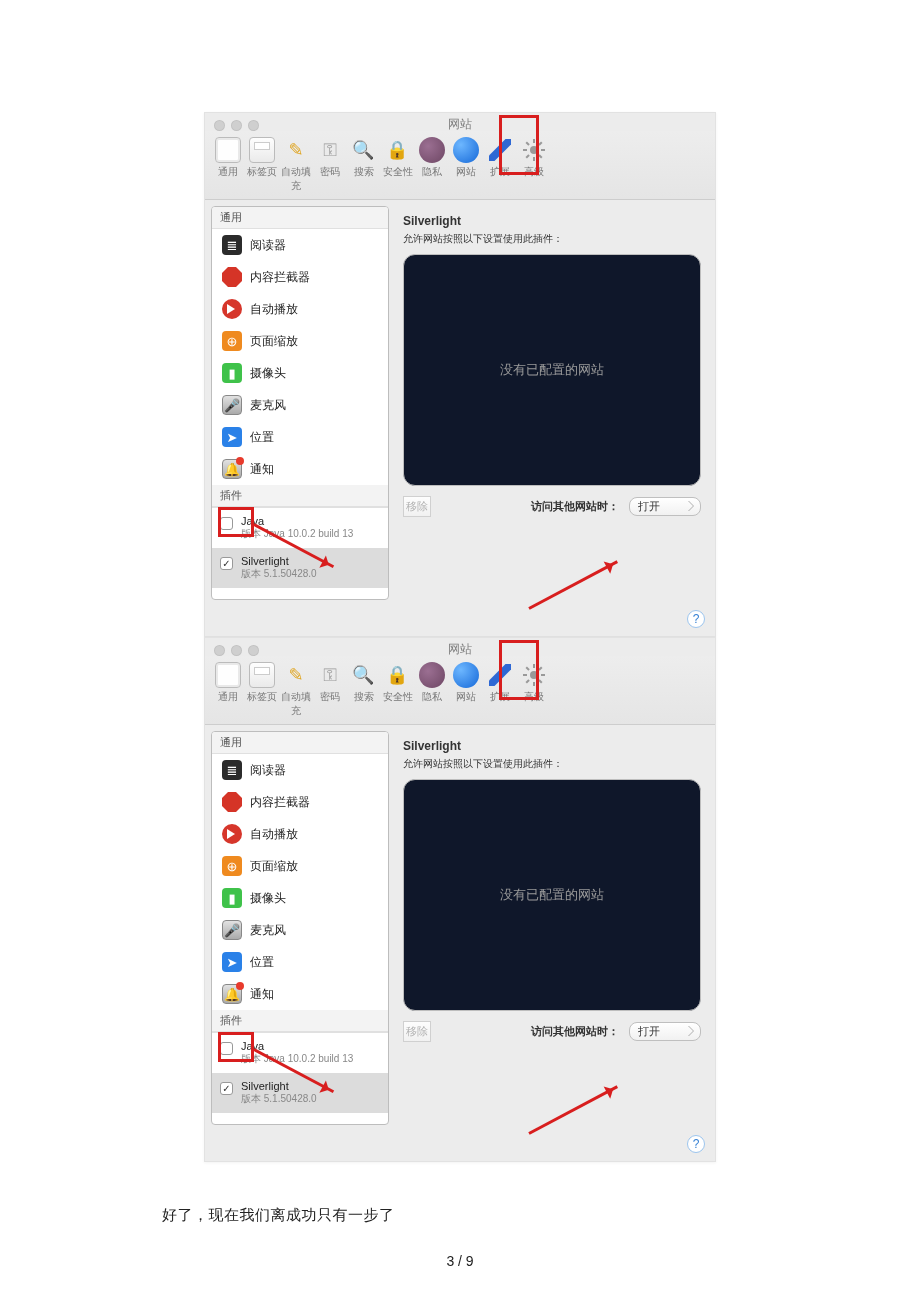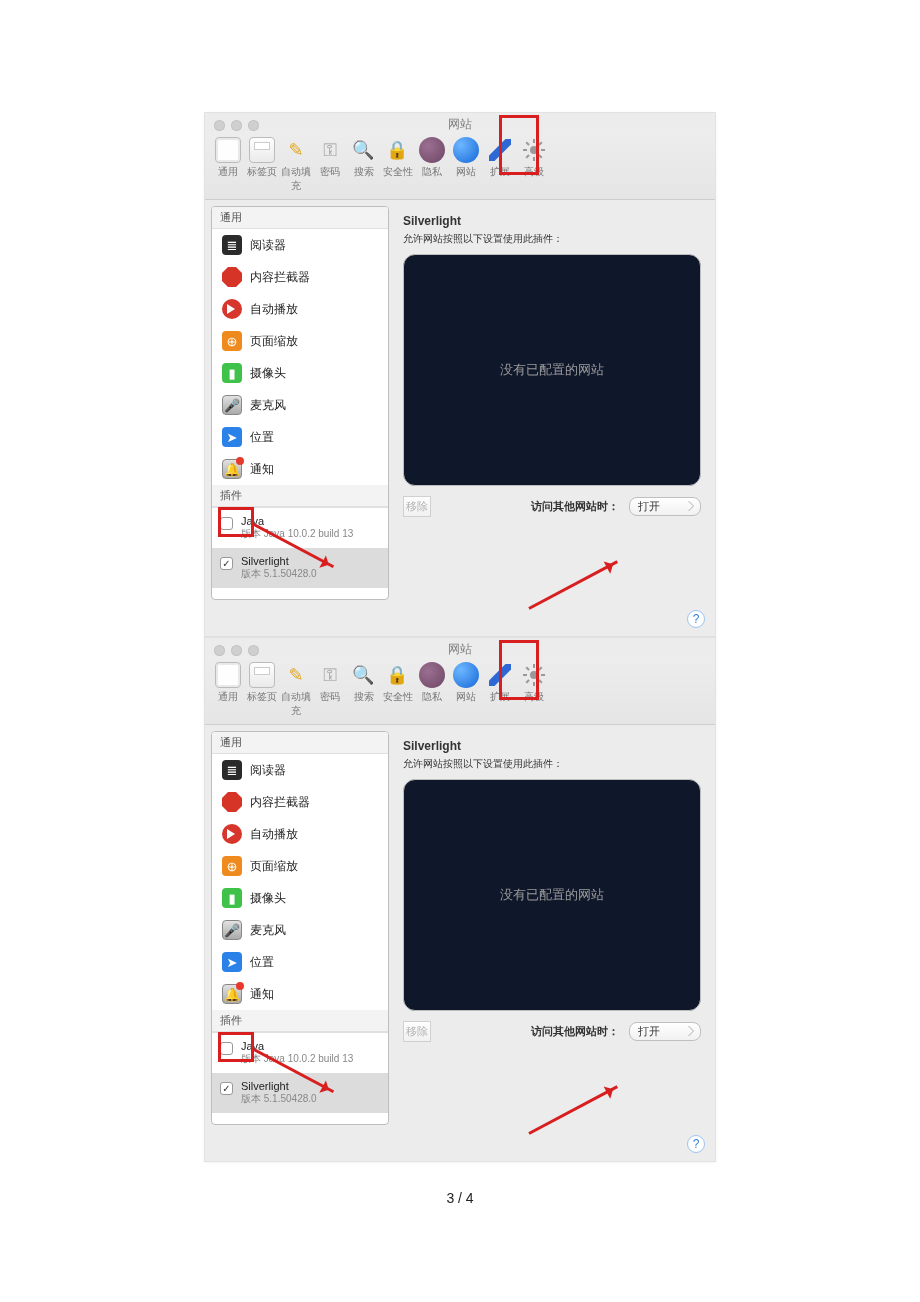--- a/index.html
+++ b/index.html
@@ -426,14 +426,15 @@
           </div>
           <div class="arrow" style="bottom:-4px; left:140px; width:100px; transform:rotate(-28deg);"></div>
         </div>
       </div>
       <div class="shot-footer">
         <div class="footer-help">?</div>
       </div>
     </div>
   </div>
 
-  <div class="page-num">3 / 4</div>
+  <div class="body-text">好了，现在我们离成功只有一步了</div>
+  <div class="page-num">3 / 9</div>
 </div>
 
 </body></html>

